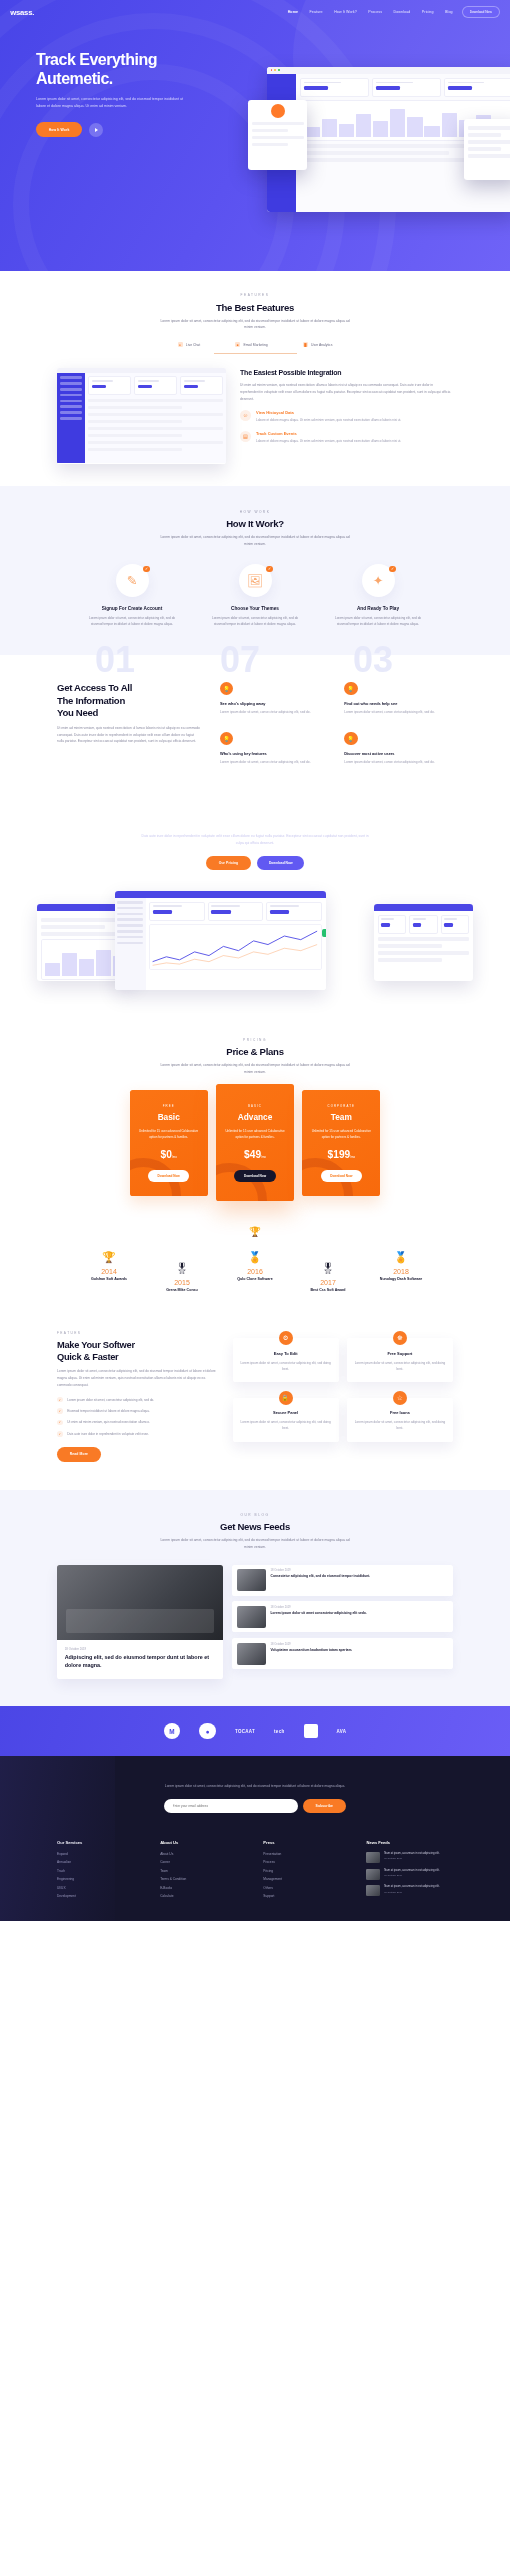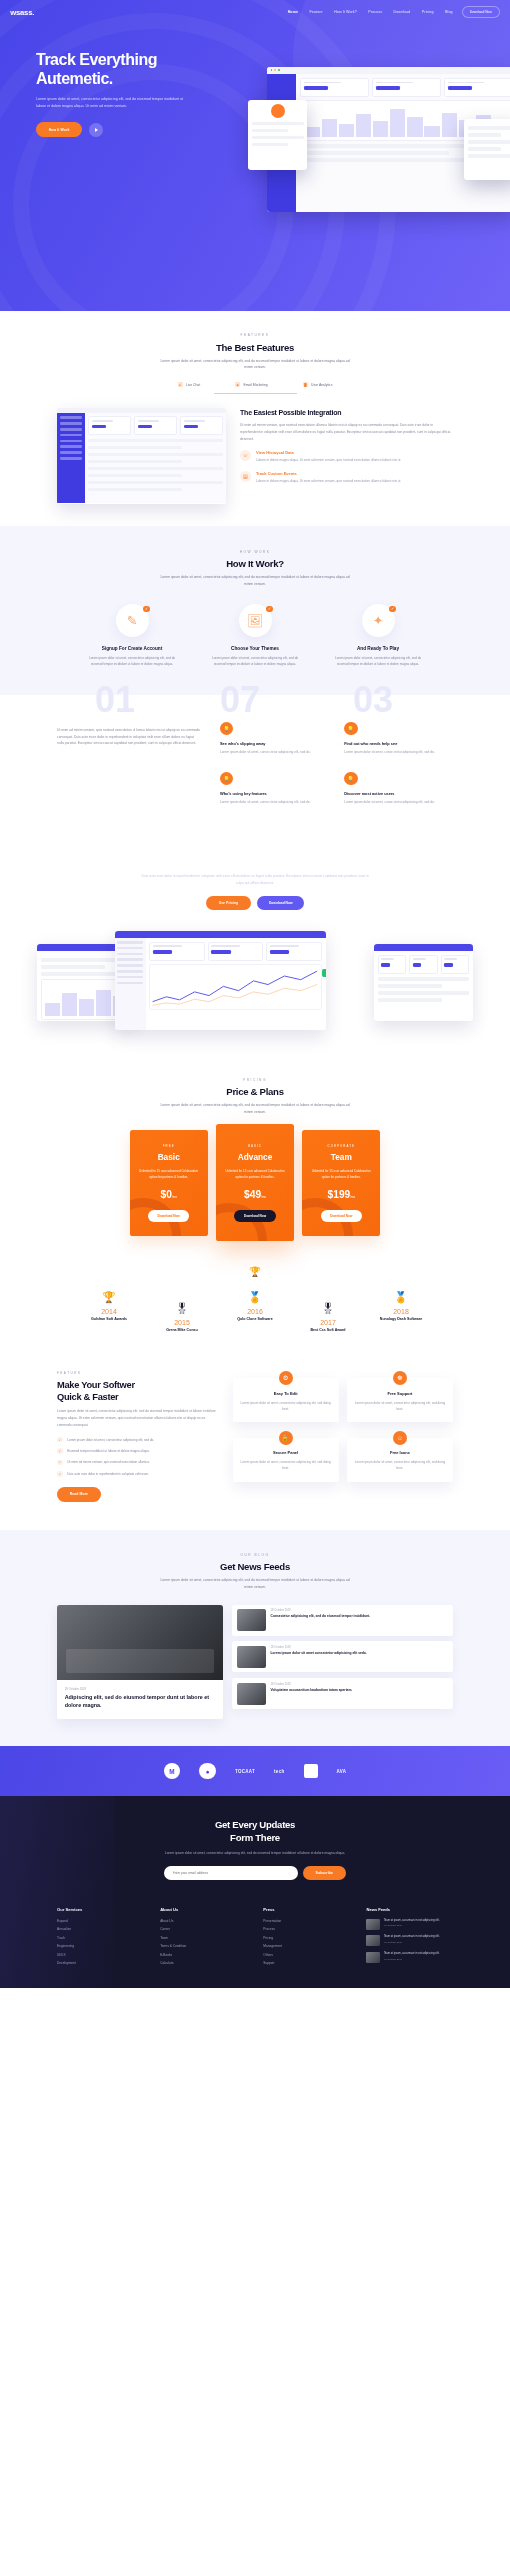--- a/index.html
+++ b/index.html
@@ -6,21 +6,21 @@
   body {
     width:510px; font-family:"Liberation Sans", sans-serif;
     background:#fff; color:#1b1b2f; overflow-x:hidden;
   }
   .wrap { width:396px; margin:0 auto; }
   .wrap-wide { width:459px; margin:0 auto; }
 
   
   .hero {
     position:relative; background:linear-gradient(120deg,#4845e8 0%,#5b52f0 50%,#6f63f7 100%);
-    padding:0 0 23px 0; overflow:hidden; height:311px;
+    padding:0 0 23px 0; overflow:hidden; height:271px;
   }
   .hero-rings { position:absolute; left:-89px; top:-38px; width:485px; height:485px; pointer-events:none; }
   .hero-rings i { position:absolute; border-radius:50%; border:16.6px solid rgba(255,255,255,.045); }
   .r1{ left:0; top:0; width:485px; height:485px;}
   .r2{ left:51px; top:51px; width:383px; height:383px;}
   .r3{ left:102px; top:102px; width:281px; height:281px;}
   .hero-blob { position:absolute; right:-51px; top:-77px; width:268px; height:268px;
     border-radius:50%; background:rgba(255,255,255,.05); }
 
   .nav { position:relative; z-index:5; display:flex; align-items:center; height:24px; padding:0 10.2px; }
@@ -464,20 +464,25 @@
         </div>
       </div>
     </div>
   </div>
 </section>
 
 <section class="infosec">
   <div class="wrap">
     <div class="info">
       <div class="info-left">
+        <div class="info-h">
+          <div>Get Access To All</div>
+          <div>The Information</div>
+          <div>You Need</div>
+        </div>
         <p class="p">Ut enim ad minim veniam, quis nostrud exercitation ul lamco laboris nisi ut aliquip ex ea commodo consequat. Duis aute inure dolor in reprehenderit in voluptate velit esse cillum dolore eu fugiat nulla pariatur. Excepteur sint occaecat cupidatat non proident, sunt in culpa qui officia deserunt.</p>
       </div>
       <div class="info-grid">
         <div>
           <div class="icirc">💡</div>
           <div class="ib-t">See who's slipping away</div>
           <div class="ib-p">Lorem ipsum dolor sit amet, conse ctetur adipisicing elit, sed do.</div>
         </div>
         <div>
           <div class="icirc">💡</div>
@@ -772,24 +777,20 @@
     <div class="brand-txt">TOCAAT</div>
     <div class="brand-txt">tech</div>
     <div class="brand-sq"></div>
     <div class="brand-txt">AVA</div>
   </div>
 </section>
 
 <footer class="foot">
   <div class="foot-fade"></div>
   <div class="wrap foot-hero">
-    <div class="foot-h">
-      <div>Get Every Updates</div>
-      <div>Form There</div>
-    </div>
     <p class="foot-p">Lorem ipsum dolor sit amet, consectetur adipisicing elit, sed do eiusmod tempor incididunt ut labore et dolore magna aliqua.</p>
     <div class="sub">
       <input type="text" placeholder="Enter your email address" style="">
       <button class="btn-orange">Subscribe</button>
     </div>
   </div>
 
   <div class="wrap foot-cols">
     <div class="fcol">
       <h4>Our Services</h4>

